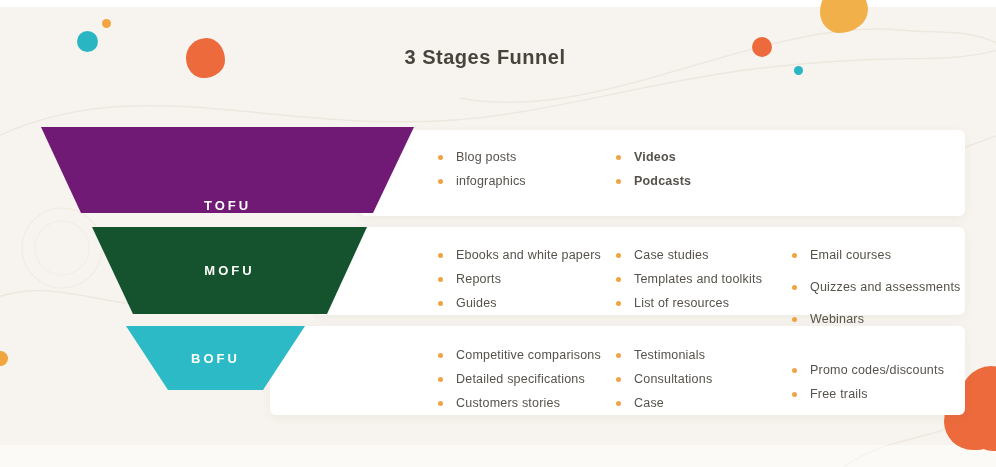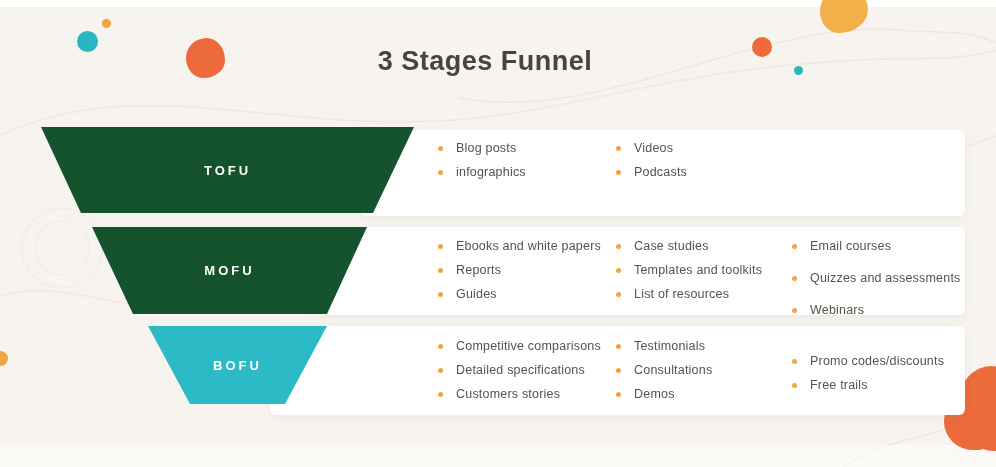--- a/index.html
+++ b/index.html
@@ -6,40 +6,40 @@
   .canvas{
     position:relative;width:996px;height:467px;overflow:hidden;
     background:#f7f4ef;font-family:"Liberation Sans",sans-serif;
   }
   .top-strip{position:absolute;left:0;top:0;width:100%;height:7px;background:#ffffff;z-index:1;}
   .bottom-strip{position:absolute;left:0;bottom:0;width:100%;height:22px;background:rgba(255,255,255,.5);z-index:1;}
   svg.bg{position:absolute;left:0;top:0;z-index:0;}
 
   .title{
     position:absolute;left:0;top:46px;width:970px;text-align:center;z-index:2;
-    font-size:27px;font-weight:800;letter-spacing:.5px;color:#47443c;
+    font-size:20px;font-weight:800;letter-spacing:.5px;color:#47443c;
   }
 
   .row-panel{position:absolute;background:#ffffff;border-radius:6px;
     box-shadow:0 3px 10px rgba(120,110,90,.07);z-index:2;}
   #row-0{left:360px;top:130px;width:605px;height:86px;}
   #row-1{left:315px;top:227px;width:650px;height:88px;}
   #row-2{left:270px;top:326px;width:695px;height:89px;}
 
   .trap{position:absolute;display:flex;align-items:center;justify-content:center;z-index:3;}
   #trap-0{left:41px;top:127px;width:373px;height:86px;
     clip-path:polygon(0 0,100% 0,calc(100% - 41px) 100%,40px 100%);}
   #trap-1{left:92px;top:227px;width:275px;height:87px;
     clip-path:polygon(0 0,100% 0,calc(100% - 40px) 100%,41px 100%);}
-  #trap-2{left:148px;top:326px;width:179px;height:78px;
+  #trap-2{left:126px;top:326px;width:179px;height:64px;
     clip-path:polygon(0 0,100% 0,calc(100% - 42px) 100%,42px 100%);}
   .stage-label{color:#ffffff;font-size:13px;font-weight:700;letter-spacing:3px;}
 
-  .col{position:absolute;z-index:4;display:flex;flex-direction:column;}
-  #col-0-0{left:438px;top:136px;} #col-0-1{left:616px;top:136px;}
+  .col{position:absolute;z-index:4;display:flex;flex-direction:column;margin-top:9px;}
+  #col-0-0{left:438px;top:136px;} #col-0-1{left:616px;top:136px;font-weight:bold;}
   #col-1-0{left:438px;top:234px;} #col-1-1{left:616px;top:234px;} #col-1-2{left:792px;top:234px;gap:8px;}
   #col-2-0{left:438px;top:334px;} #col-2-1{left:616px;top:334px;} #col-2-2{left:792px;top:349px;}
 
   .item{display:flex;align-items:center;height:24px;}
   .dot{width:5px;height:5px;border-radius:50%;margin-right:13px;flex:none;}
   .item-text{font-size:12.5px;color:#56524b;letter-spacing:.2px;white-space:nowrap;}
 
   .deco{position:absolute;z-index:2;}
   .circle{border-radius:50%;}
   #deco-teal-circle{left:77px;top:31px;width:21px;height:21px;}
@@ -85,21 +85,21 @@
   <div class="deco circle" id="deco-orange-circle-tr" style="background: rgb(236, 106, 60);"></div>
   <div class="deco circle" id="deco-teal-dot-tr" style="background: rgb(42, 181, 195);"></div>
   <div class="deco circle" id="deco-amber-halfdot-left" style="background: rgb(240, 165, 62);"></div>
   <div class="deco" id="deco-orange-blob-br-a" style="background: rgb(236, 106, 60);"></div>
   <div class="deco" id="deco-orange-blob-br-b" style="background: rgb(236, 106, 60);"></div>
 
   <div class="row-panel" id="row-0"></div>
   <div class="row-panel" id="row-1"></div>
   <div class="row-panel" id="row-2"></div>
 
-  <div class="trap" id="trap-0" style="background: #14532d;">
+  <div class="trap" id="trap-0" style="background: #701a75; align-items: flex-end;">
     <span class="stage-label">TOFU</span>
   </div>
   <div class="trap" id="trap-1" style="background: #14532d;">
     <span class="stage-label">MOFU</span>
   </div>
   <div class="trap" id="trap-2" style="background: rgb(43, 186, 198);">
     <span class="stage-label">BOFU</span>
   </div>
 
   <div class="col" id="col-0-0">
@@ -184,21 +184,21 @@
     <div class="item">
         <span class="dot" style="background: rgb(240, 163, 68);"></span>
         <span class="item-text">Testimonials</span>
       </div>
     <div class="item">
         <span class="dot" style="background: rgb(240, 163, 68);"></span>
         <span class="item-text">Consultations</span>
       </div>
     <div class="item">
         <span class="dot" style="background: rgb(240, 163, 68);"></span>
-        <span class="item-text">Demos</span>
+        <span class="item-text">Case</span>
       </div>
   </div>
   <div class="col" id="col-2-2">
     <div class="item">
         <span class="dot" style="background: rgb(240, 163, 68);"></span>
         <span class="item-text">Promo codes/discounts</span>
       </div>
     <div class="item">
         <span class="dot" style="background: rgb(240, 163, 68);"></span>
         <span class="item-text">Free trails</span>

